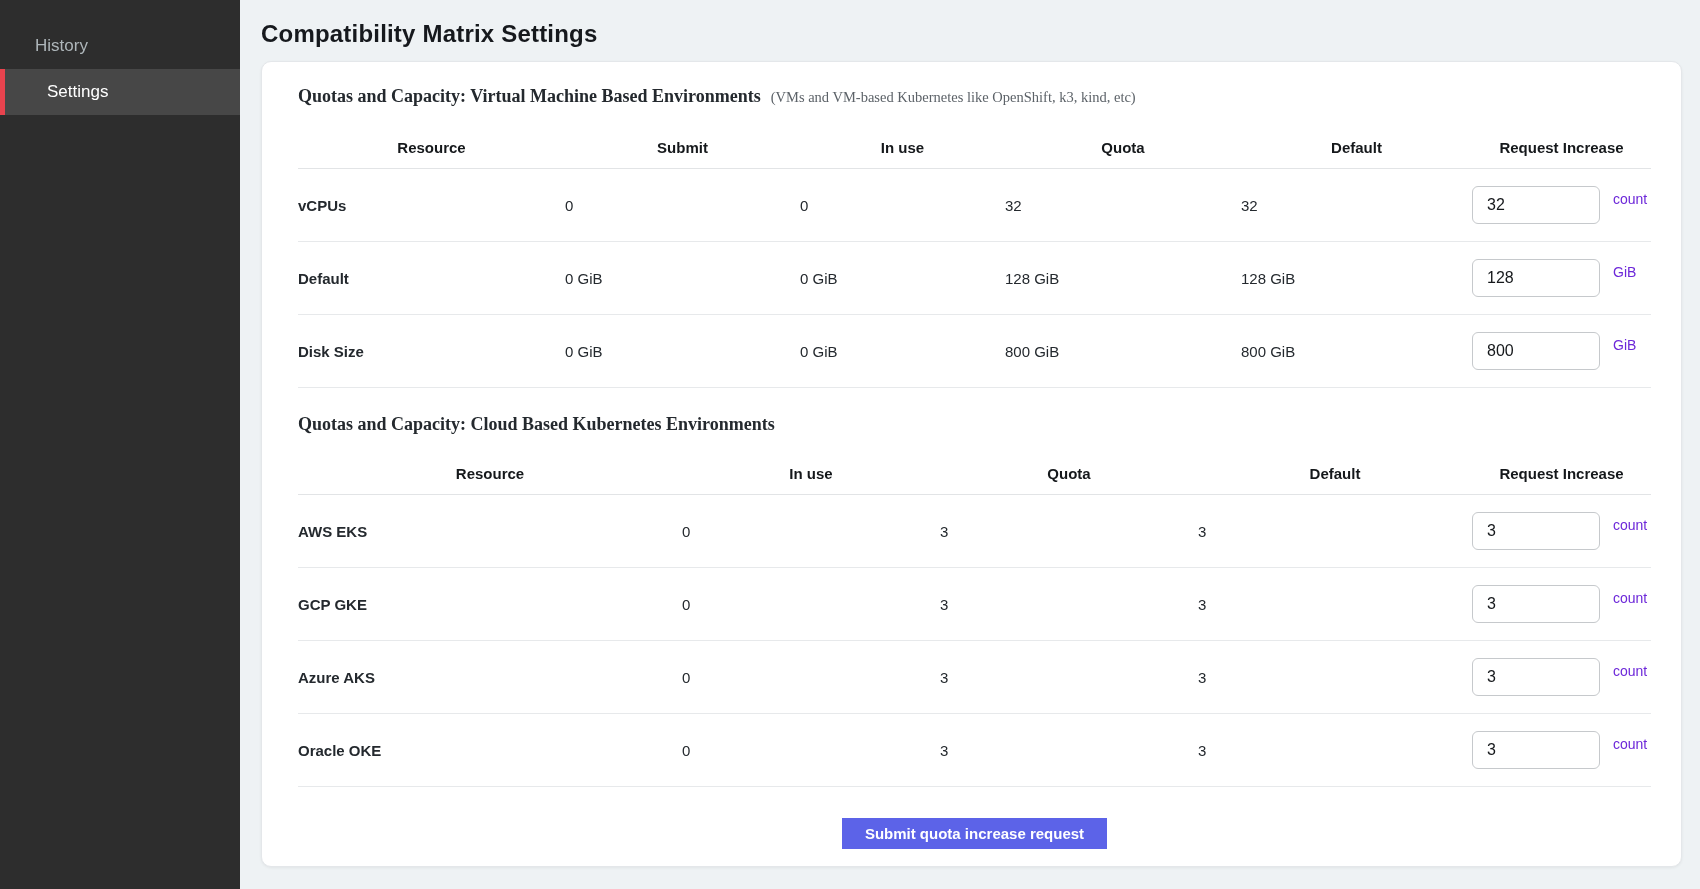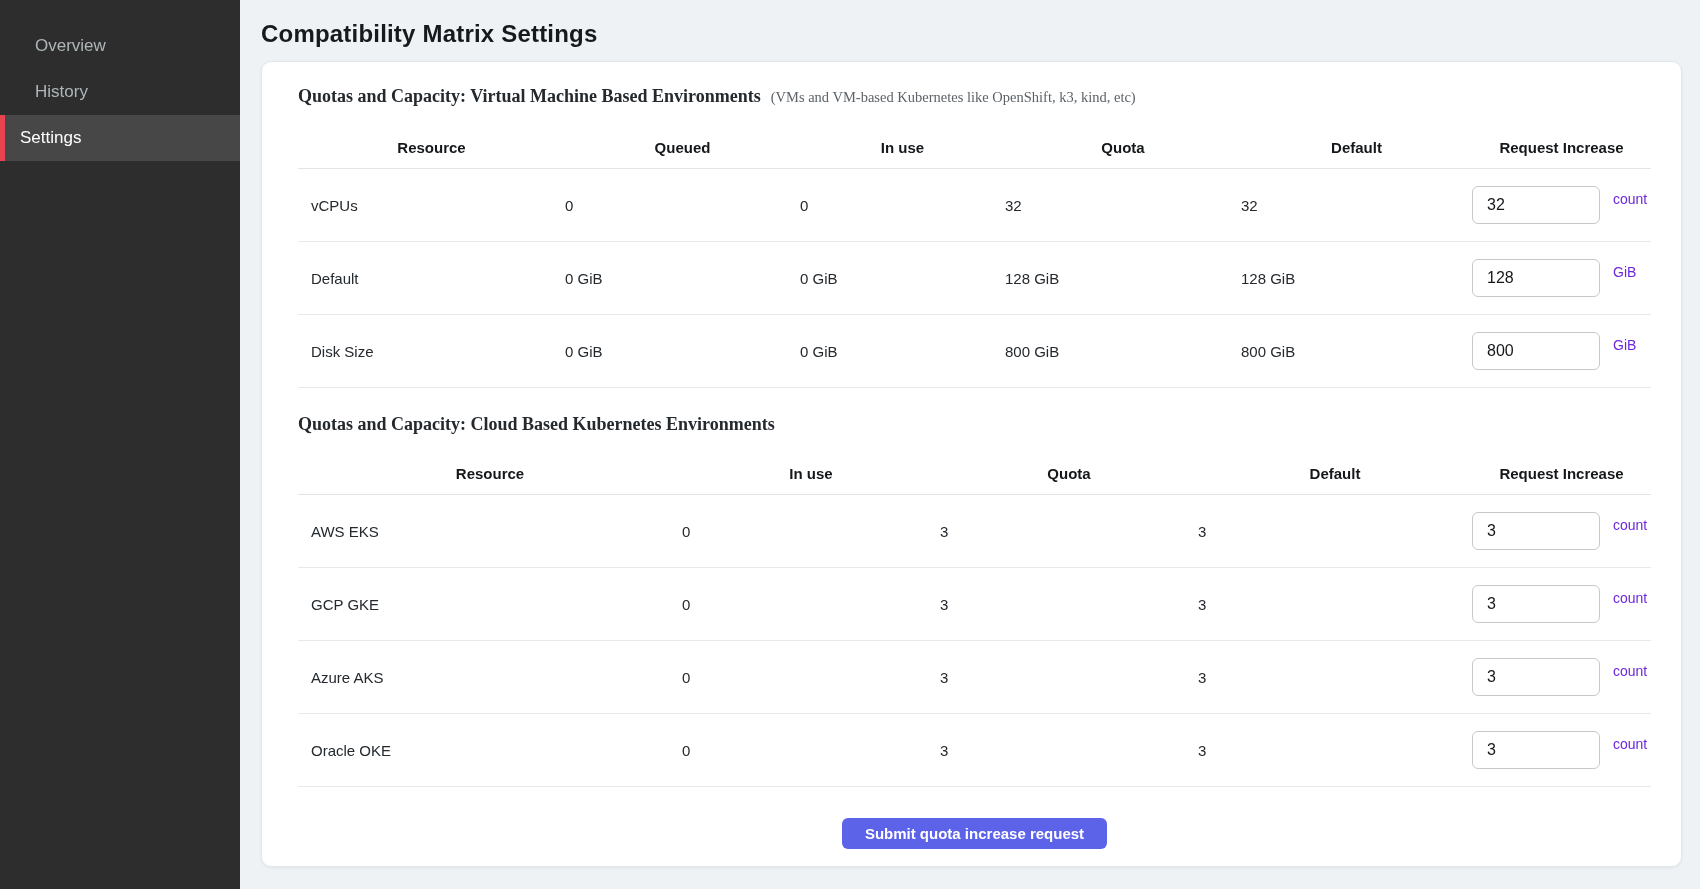--- a/index.html
+++ b/index.html
@@ -24,21 +24,21 @@
     padding-left:30px;
     font-size:17px;
     color:#aeb6ba;
     cursor:pointer;
     border-left:5px solid transparent;
   }
   .side-item.active {
     background:#474747;
     color:#ffffff;
     border-left:5px solid #e8434e;
-    padding-left:15px;
+    padding-left:42px;
   }
 
   
   .main { flex:1; padding:4px 18px 0 21px; }
   .page-title {
     margin-top:16px;
     font-size:24px;
     font-weight:700;
     color:#16191d;
     letter-spacing:.2px;
@@ -58,21 +58,21 @@
   .section-subtitle { font-size:14.5px; color:#5c6268; }
 
   .tbl { width:100%; }
   .trow { display:grid; align-items:center; }
   .t1 .trow { grid-template-columns:267px 235px 205px 236px 231px 1fr; }
   .t2 .trow { grid-template-columns:384px 258px 258px 274px 1fr; }
   .thead { height:42px; border-bottom:1px solid #e2e4e6; }
   .thead .cell { font-size:15px; font-weight:700; color:#15181b;text-align:center; }
   .tr { height:73px; border-bottom:1px solid #e7e9eb; }
   .cell { font-size:15px; color:#24292e; }
-  .cell.res { font-weight:400;margin-left:13px; }
+  .cell.res { font-weight:700; }
 
   .req-cell { display:flex; align-items:center; }
   .req-input {
     width:128px; height:38px;
     border:1px solid #c6c9cc;
     border-radius:6px;
     padding:0 14px;
     font-size:16px;
     color:#15181b;
     font-family:"Liberation Sans","DejaVu Sans",sans-serif;
@@ -87,38 +87,35 @@
   }
 
   .section-2 { margin-top:26px; }
   .section-2 .section-head { margin-bottom:18px; }
 
   .submit-row { display:flex; justify-content:center; margin-top:31px; }
   .submit-btn {
     background:#5c63e8;
     color:#ffffff;
     border:none;
-    border-radius:6px;
+    border-radius:0;
     padding:7px 23px;
     font-size:15px;
     font-weight:700;
     font-family:"Liberation Sans","DejaVu Sans",sans-serif;
     cursor:pointer;
   }
 </style>
 </head>
 <body>
 
 <div class="app">
 
   <aside class="sidebar">
     <nav>
-      <div class="side-item">
-        <span>Overview</span>
-      </div>
       <div class="side-item">
         <span>History</span>
       </div>
       <div class="side-item active">
         <span>Settings</span>
       </div>
     </nav>
   </aside>
 
   <main class="main">
@@ -128,21 +125,21 @@
 
       <section>
         <div class="section-head">
           <span class="section-title">Quotas and Capacity: Virtual Machine Based Environments</span>
           <span class="section-subtitle">(VMs and VM-based Kubernetes like OpenShift, k3, kind, etc)</span>
         </div>
 
         <div class="tbl t1">
           <div class="trow thead">
             <div class="cell">Resource</div>
-            <div class="cell">Queued</div>
+            <div class="cell">Submit</div>
             <div class="cell">In use</div>
             <div class="cell">Quota</div>
             <div class="cell">Default</div>
             <div class="cell">Request Increase</div>
           </div>
 
           <div class="trow tr">
             <div class="cell res">vCPUs</div>
             <div class="cell">0</div>
             <div class="cell">0</div>

